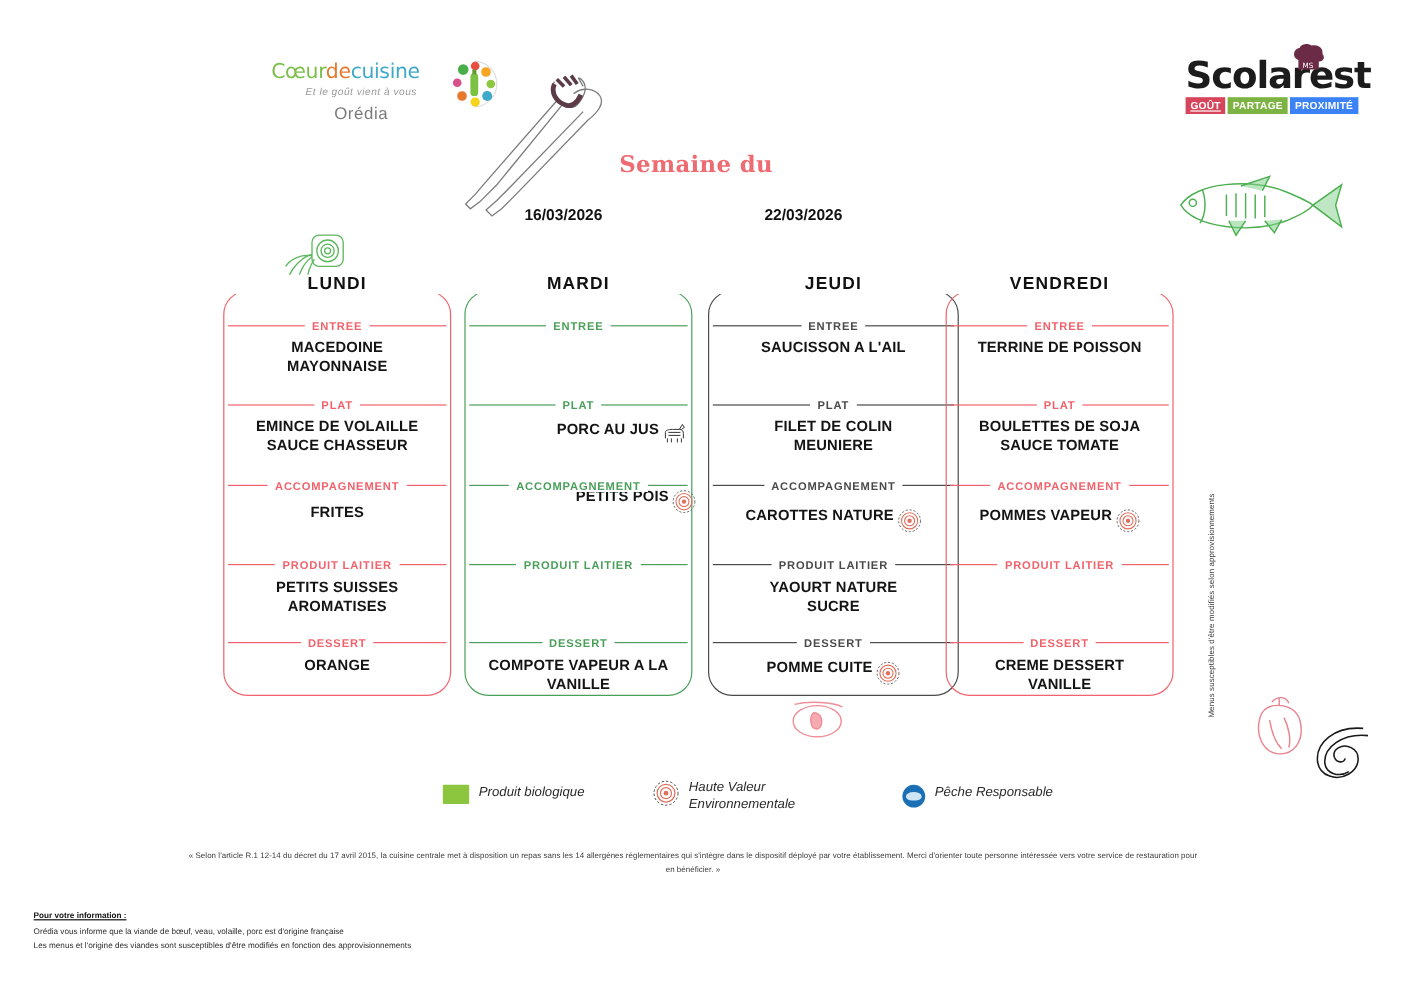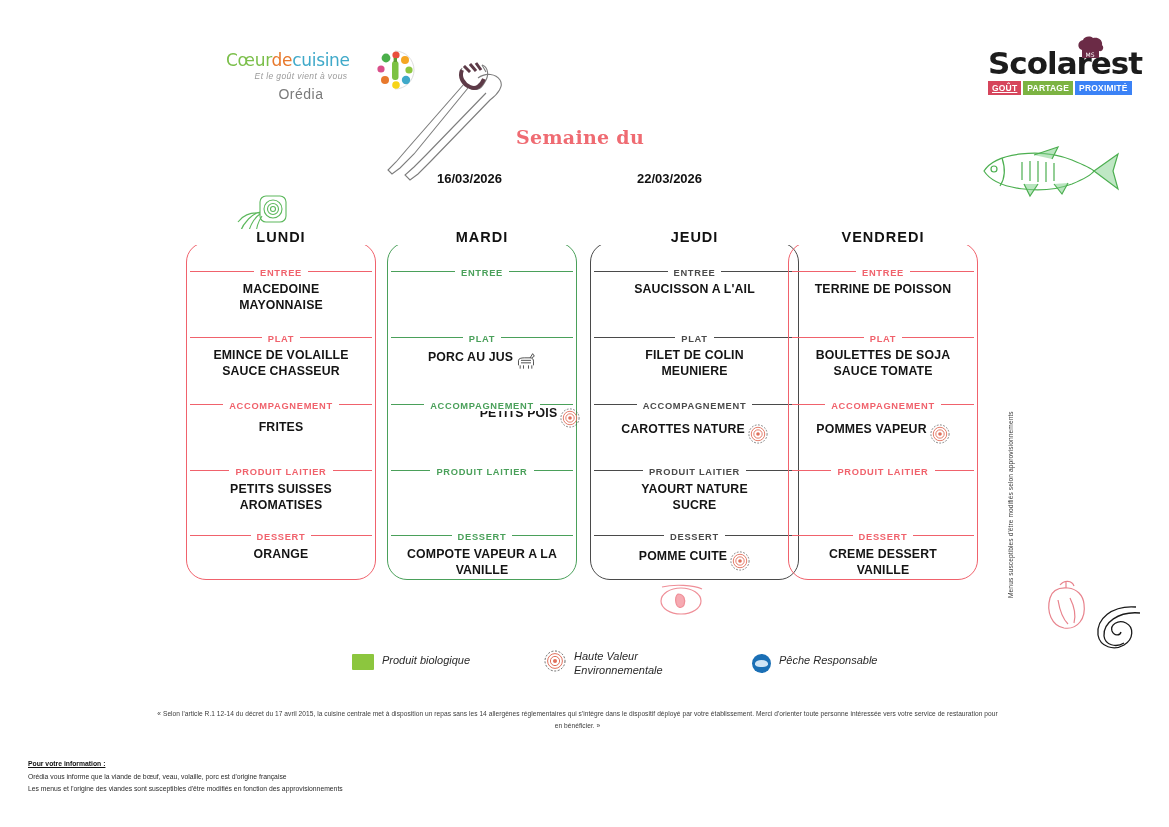--- a/index.html
+++ b/index.html
@@ -53,21 +53,21 @@
   .seclabel{position:relative;text-align:center;height:14px;line-height:14px;}
   .seclabel .rule{position:absolute;top:7px;left:4px;right:4px;height:1.3px;background:currentColor;}
   .seclabel b{position:relative;background:#fff;padding:0 6px;font-size:9.3px;font-weight:bold;letter-spacing:.7px;color:currentColor;z-index:2;}
   .items{text-align:center;font-size:12.3px;font-weight:bold;color:#141414;line-height:1.28;letter-spacing:.15px;padding:0 4px;position:relative;}
 
   .badge{display:inline-block;width:20px;height:20px;vertical-align:middle;margin-left:3px;position:relative;top:4px;}
 
   
   .legend{position:absolute;left:352px;top:650px;width:570px;height:40px;}
   .lg{position:absolute;display:flex;align-items:flex-start;gap:8px;}
-  .lg0{left:0;top:4px;justify-content:space-between;} .lg1{left:192px;top:0px;} .lg2{left:400px;top:4px;}
+  .lg0{left:17px;top:4px;justify-content:space-between;} .lg1{left:192px;top:0px;} .lg2{left:400px;top:4px;}
   .lg-txt{font-size:11px;font-style:italic;color:#2a2a2a;line-height:1.25;font-family:"Liberation Sans",sans-serif;}
   .bio-sq{width:22px;height:16px;background:#8cc63e;border-radius:1px;}
   .pr-circle{width:19px;height:19px;border-radius:50%;background:#1a6fb5;position:relative;}
   .pr-circle:after{content:"";position:absolute;left:3px;top:6px;width:13px;height:7px;background:#cfe4f5;border-radius:50% 50% 40% 40%;}
 
   
   .note{position:absolute;left:155px;top:708px;width:845px;text-align:center;font-size:6.6px;color:#3b3b3b;line-height:1.85;letter-spacing:.05px;}
 
   .info{position:absolute;left:28px;top:758px;width:430px;font-size:6.8px;color:#2b2b2b;line-height:1.75;}
   .info .ttl{font-weight:bold;text-decoration:underline;color:#111;display:block;margin-bottom:1px;}
@@ -237,21 +237,21 @@
       <div class="daycol c1" style="color: rgb(74, 160, 90);">
         <div class="frame"></div>
         <div class="dayname"><span>MARDI</span></div>
         <div class="sections">
           <div class="sec" style="top: 22px;">
             <div class="seclabel"><div class="rule"></div><b>ENTREE</b></div>
           </div>
           <div class="sec" style="top: 88px;">
             <div class="seclabel"><div class="rule"></div><b>PLAT</b></div>
           </div>
-          <div class="sec" style="top: 106px;">
+          <div class="sec" style="top: 106px; padding-left: 36px;">
             <div class="items">
               <div>PORC AU JUS<span class="badge"><svg viewBox="0 0 24 22">
                     <g stroke="#333" fill="none" stroke-width="1">
                       <path d="M3 16 L3 10 C3 8 6 7 10 7 L17 7 C20 7 21 9 21 11 L21 16"></path>
                       <path d="M5 16 L5 20 M9 16 L9 20 M15 16 L15 20 M19 16 L19 20"></path>
                       <path d="M17 7 L20 2 L22 5 L19 7"></path>
                       <path d="M6 10 L18 10 M6 13 L18 13"></path>
                     </g>
                   </svg></span></div>
             </div>

